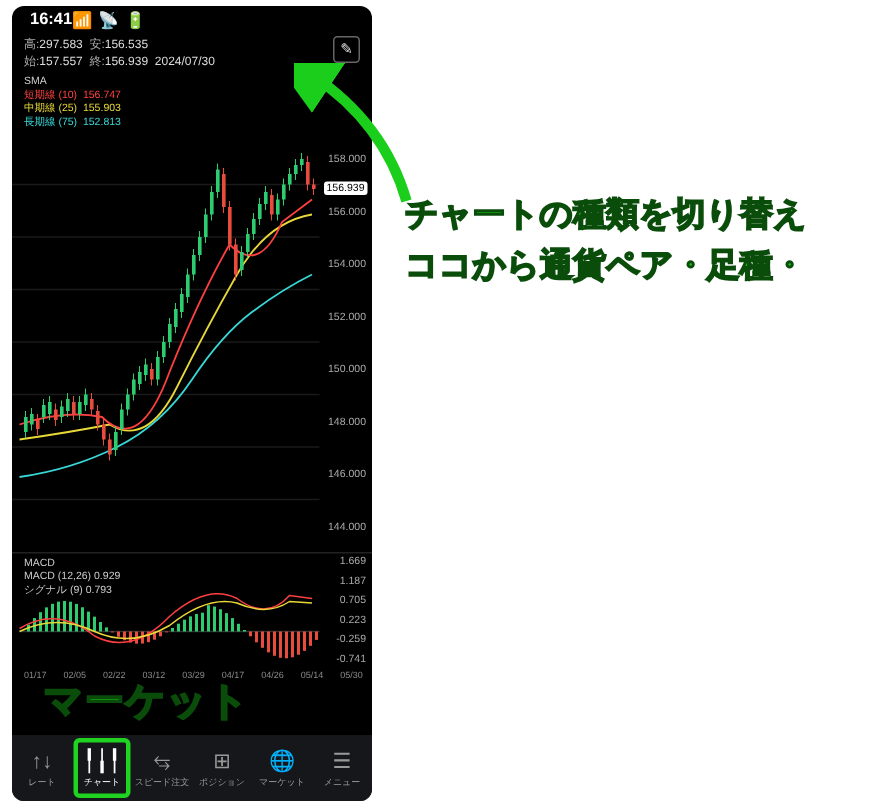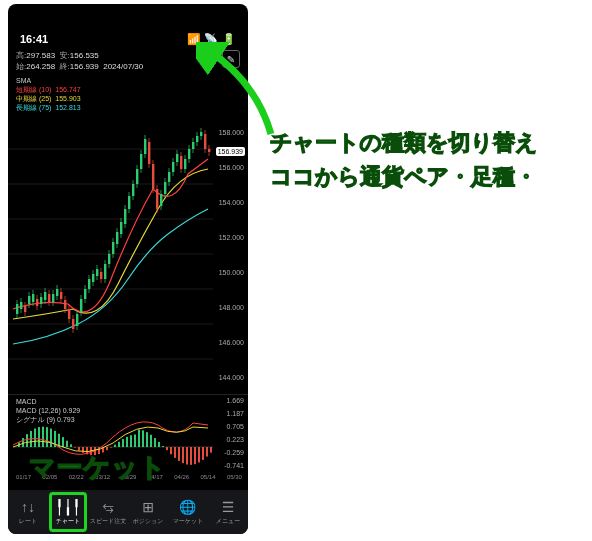--- a/index.html
+++ b/index.html
@@ -1,18 +1,18 @@
 <!DOCTYPE html>
 <html><head>
 <meta charset="utf-8">
 <style>
   * { margin: 0; padding: 0; box-sizing: border-box; }
   body { background: #fff; font-family: -apple-system, "Hiragino Sans", sans-serif; width: 592px; height: 541px; position: relative; }
   .phone { position: absolute; left: 8px; top: 4px; width: 240px; height: 530px; background: #000; border-radius: 8px; overflow: hidden; color: #ccc; font-size: 9px; }
-  .status-bar { display: flex; justify-content: space-between; align-items: center; padding: 3px 12px; height: 18px; font-size: 11px; font-weight: 600; color: #fff; margin-top: 26px; }
+  .status-bar { display: flex; justify-content: flex-start; align-items: center; padding: 3px 12px; height: 18px; font-size: 11px; font-weight: 600; color: #fff; }
   .status-right { display: flex; gap: 4px; align-items: center; }
   .top-row { display: flex; align-items: center; gap: 4px; padding: 4px 6px; position: relative; }
   .sel { border: 1px solid #888; border-radius: 3px; padding: 2px 6px; font-size: 9px; color: #fff; display: flex; align-items: center; gap: 2px; height: 18px; }
   .sel .tri { font-size: 6px; color: #888; margin-left: 2px; }
   .chart-type-btn { border: 1px solid #888; border-radius: 3px; width: 38px; height: 18px; display: flex; align-items: center; justify-content: center; gap: 3px; }
   .chart-type-btn span.bar { display: inline-block; width: 2px; background: #fff; }
   .order-btn { background: #2a2f36; color: #fff; font-size: 9px; padding: 3px 6px; border-radius: 2px; display:flex; align-items:center; }
   .gear { color: #ccc; font-size: 14px; margin-left: auto; }
   .highlight-box { position: absolute; left: 3px; top: 1px; width: 177px; height: 24px; border: 3px solid #21d321; border-radius: 4px; pointer-events: none; }
   .ohlc { padding: 2px 8px; font-size: 8px; line-height: 11px; color: #ddd; display: flex; justify-content: space-between; align-items: flex-start; }
@@ -55,21 +55,21 @@
   </div>
 
 
   <div class="ohlc">
     <div class="ohlc-left">
       <div>
         <span class="lbl">高:</span><span>297.583</span>
         &nbsp;<span class="lbl">安:</span><span>156.535</span>
       </div>
       <div>
-        <span class="lbl">始:</span><span>264.258</span>
+        <span class="lbl">始:</span><span>157.557</span>
         &nbsp;<span class="lbl">終:</span><span>156.939</span>
         &nbsp;<span>2024/07/30</span>
       </div>
     </div>
     <div class="edit-ic">✎</div>
   </div>
 
   <div class="indic">
     <div class="name">SMA</div>
     <div><span class="r">短期線 (10)</span>&nbsp;&nbsp;<span class="r">156.747</span></div>

